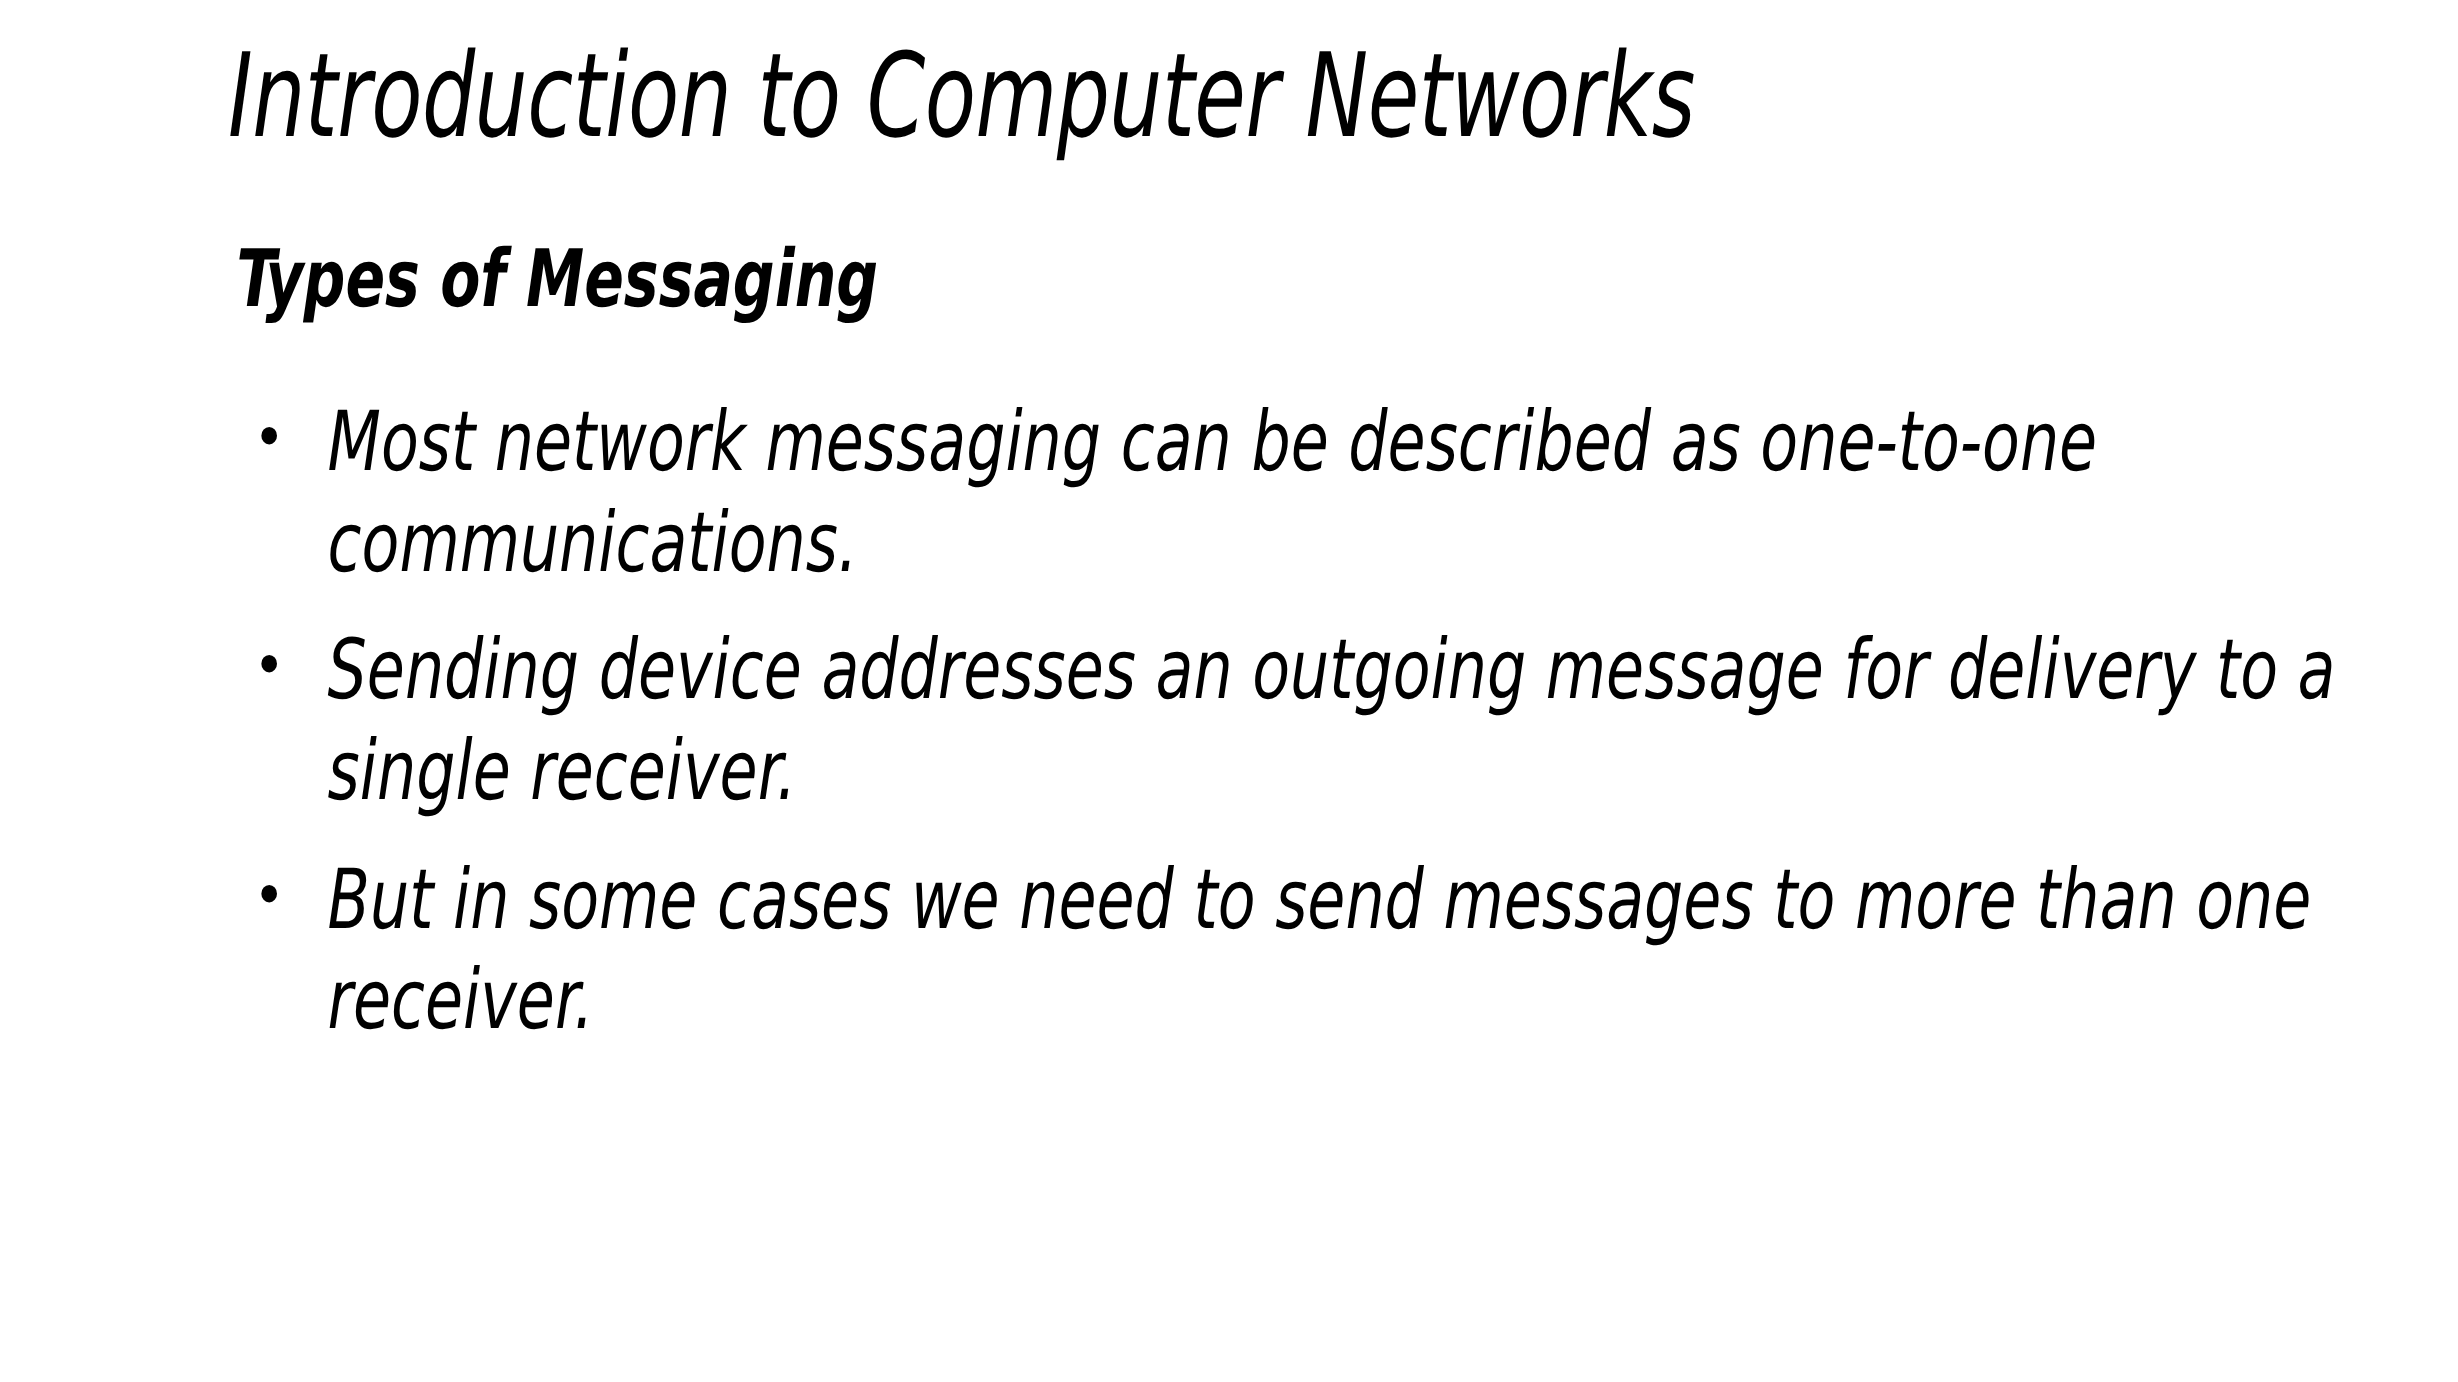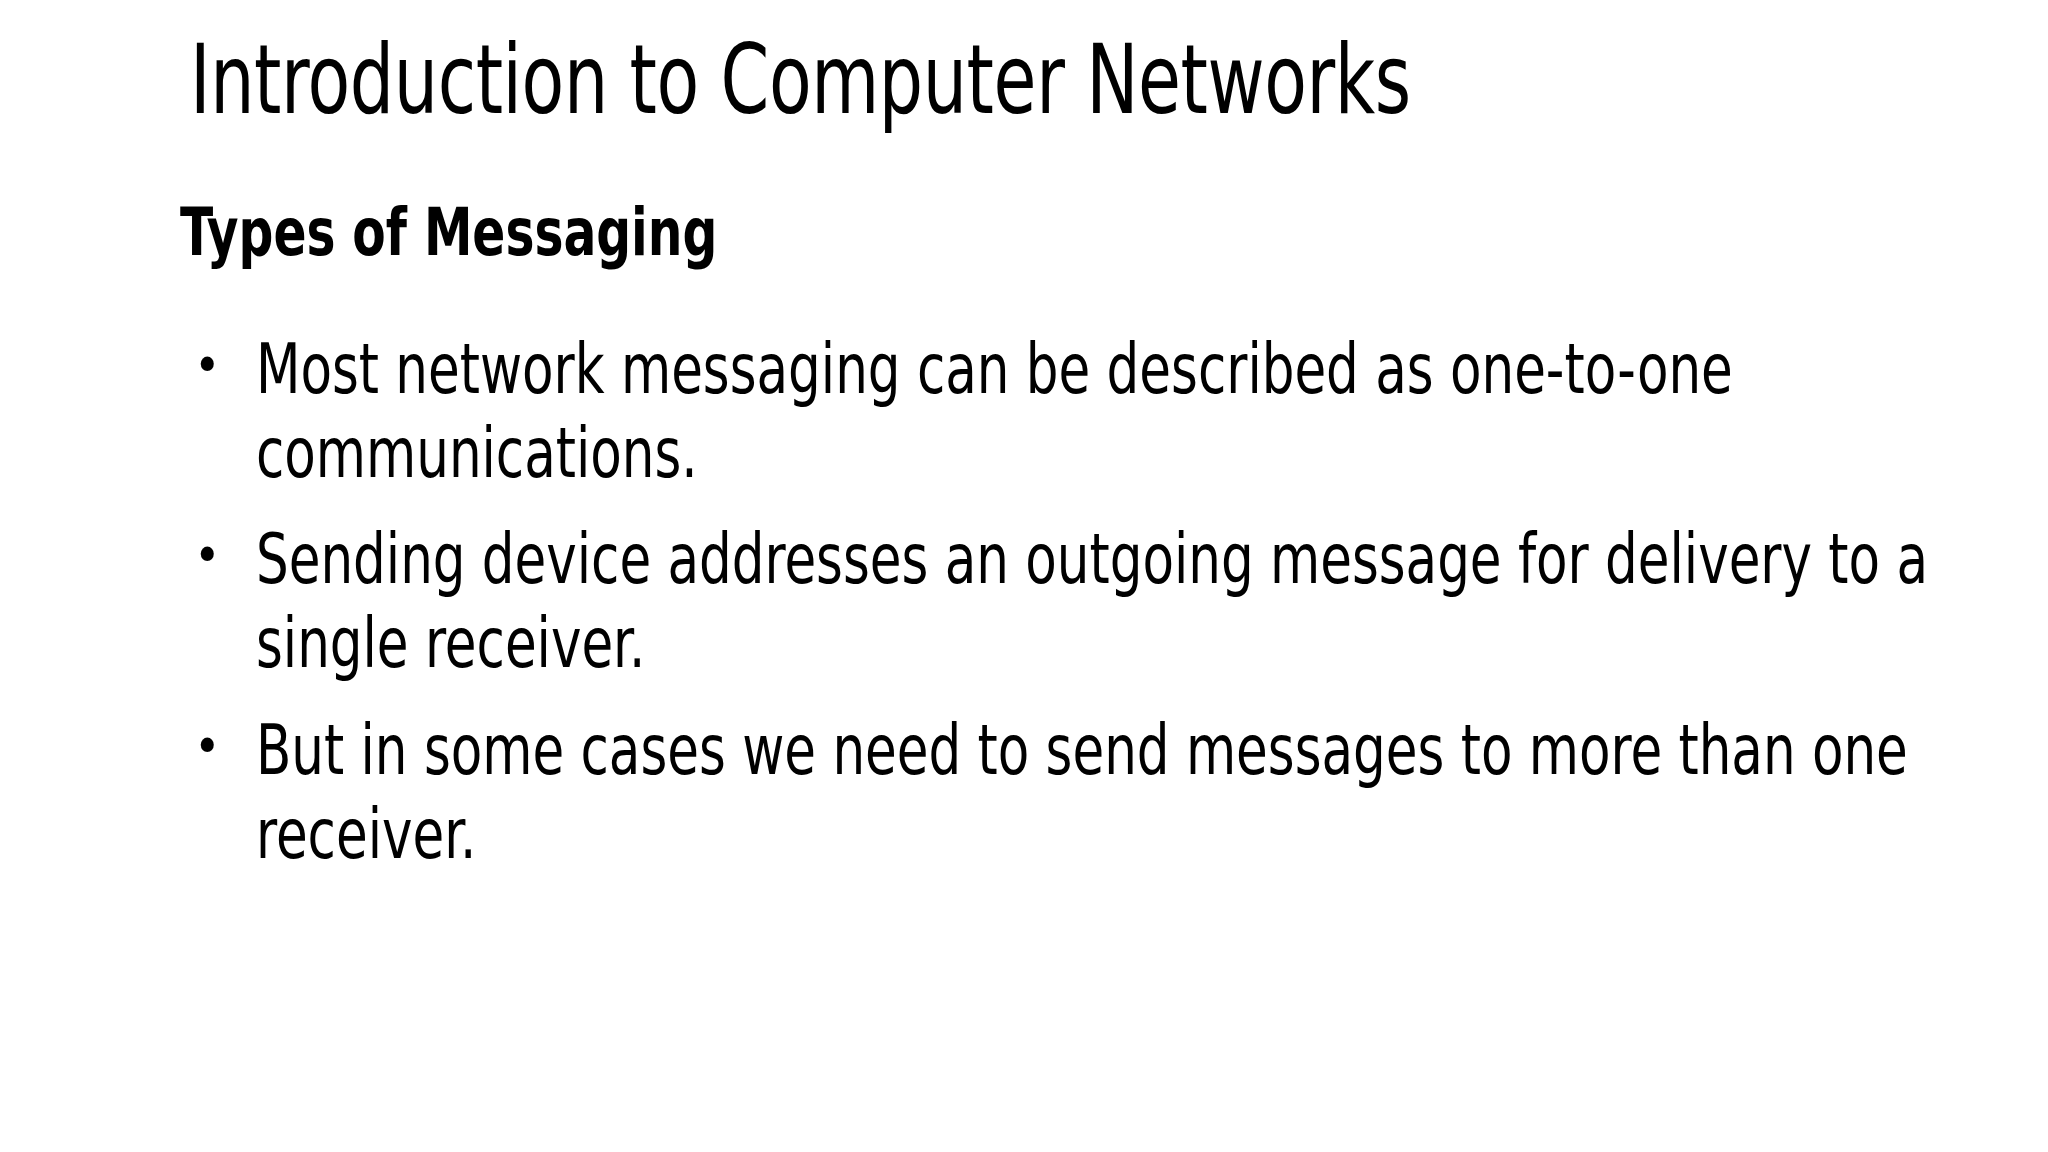--- a/index.html
+++ b/index.html
@@ -13,38 +13,39 @@
     overflow: hidden;
     font-family: "Liberation Sans", sans-serif;
     color: #000000;
   }
   .slide {
     position: relative;
     width: 1894px;
     height: 1152px;
     background: #ffffff;
     box-sizing: border-box;
+    font-style: italic;
   }
   .slide-title {
     position: absolute;
     left: 190px;
     top: 28px;
     width: 1750px;
     font-family: "DejaVu Sans Condensed", "Liberation Sans Narrow", "Liberation Sans", sans-serif;
     font-size: 97px;
     font-weight: 400;
     line-height: 1.08;
     letter-spacing: -0.5px;
     white-space: nowrap;
     transform: scaleX(0.80);
     transform-origin: left top;
   }
   .body-block {
     position: absolute;
-    left: 180px;
+    left: 197px;
     top: 195px;
     width: 1800px;
   }
   .subheading {
     font-family: "DejaVu Sans Condensed", "Liberation Sans Narrow", "Liberation Sans", sans-serif;
     font-size: 66px;
     font-weight: 700;
     line-height: 1.15;
     margin: 0 0 56px 0;
     white-space: nowrap;

